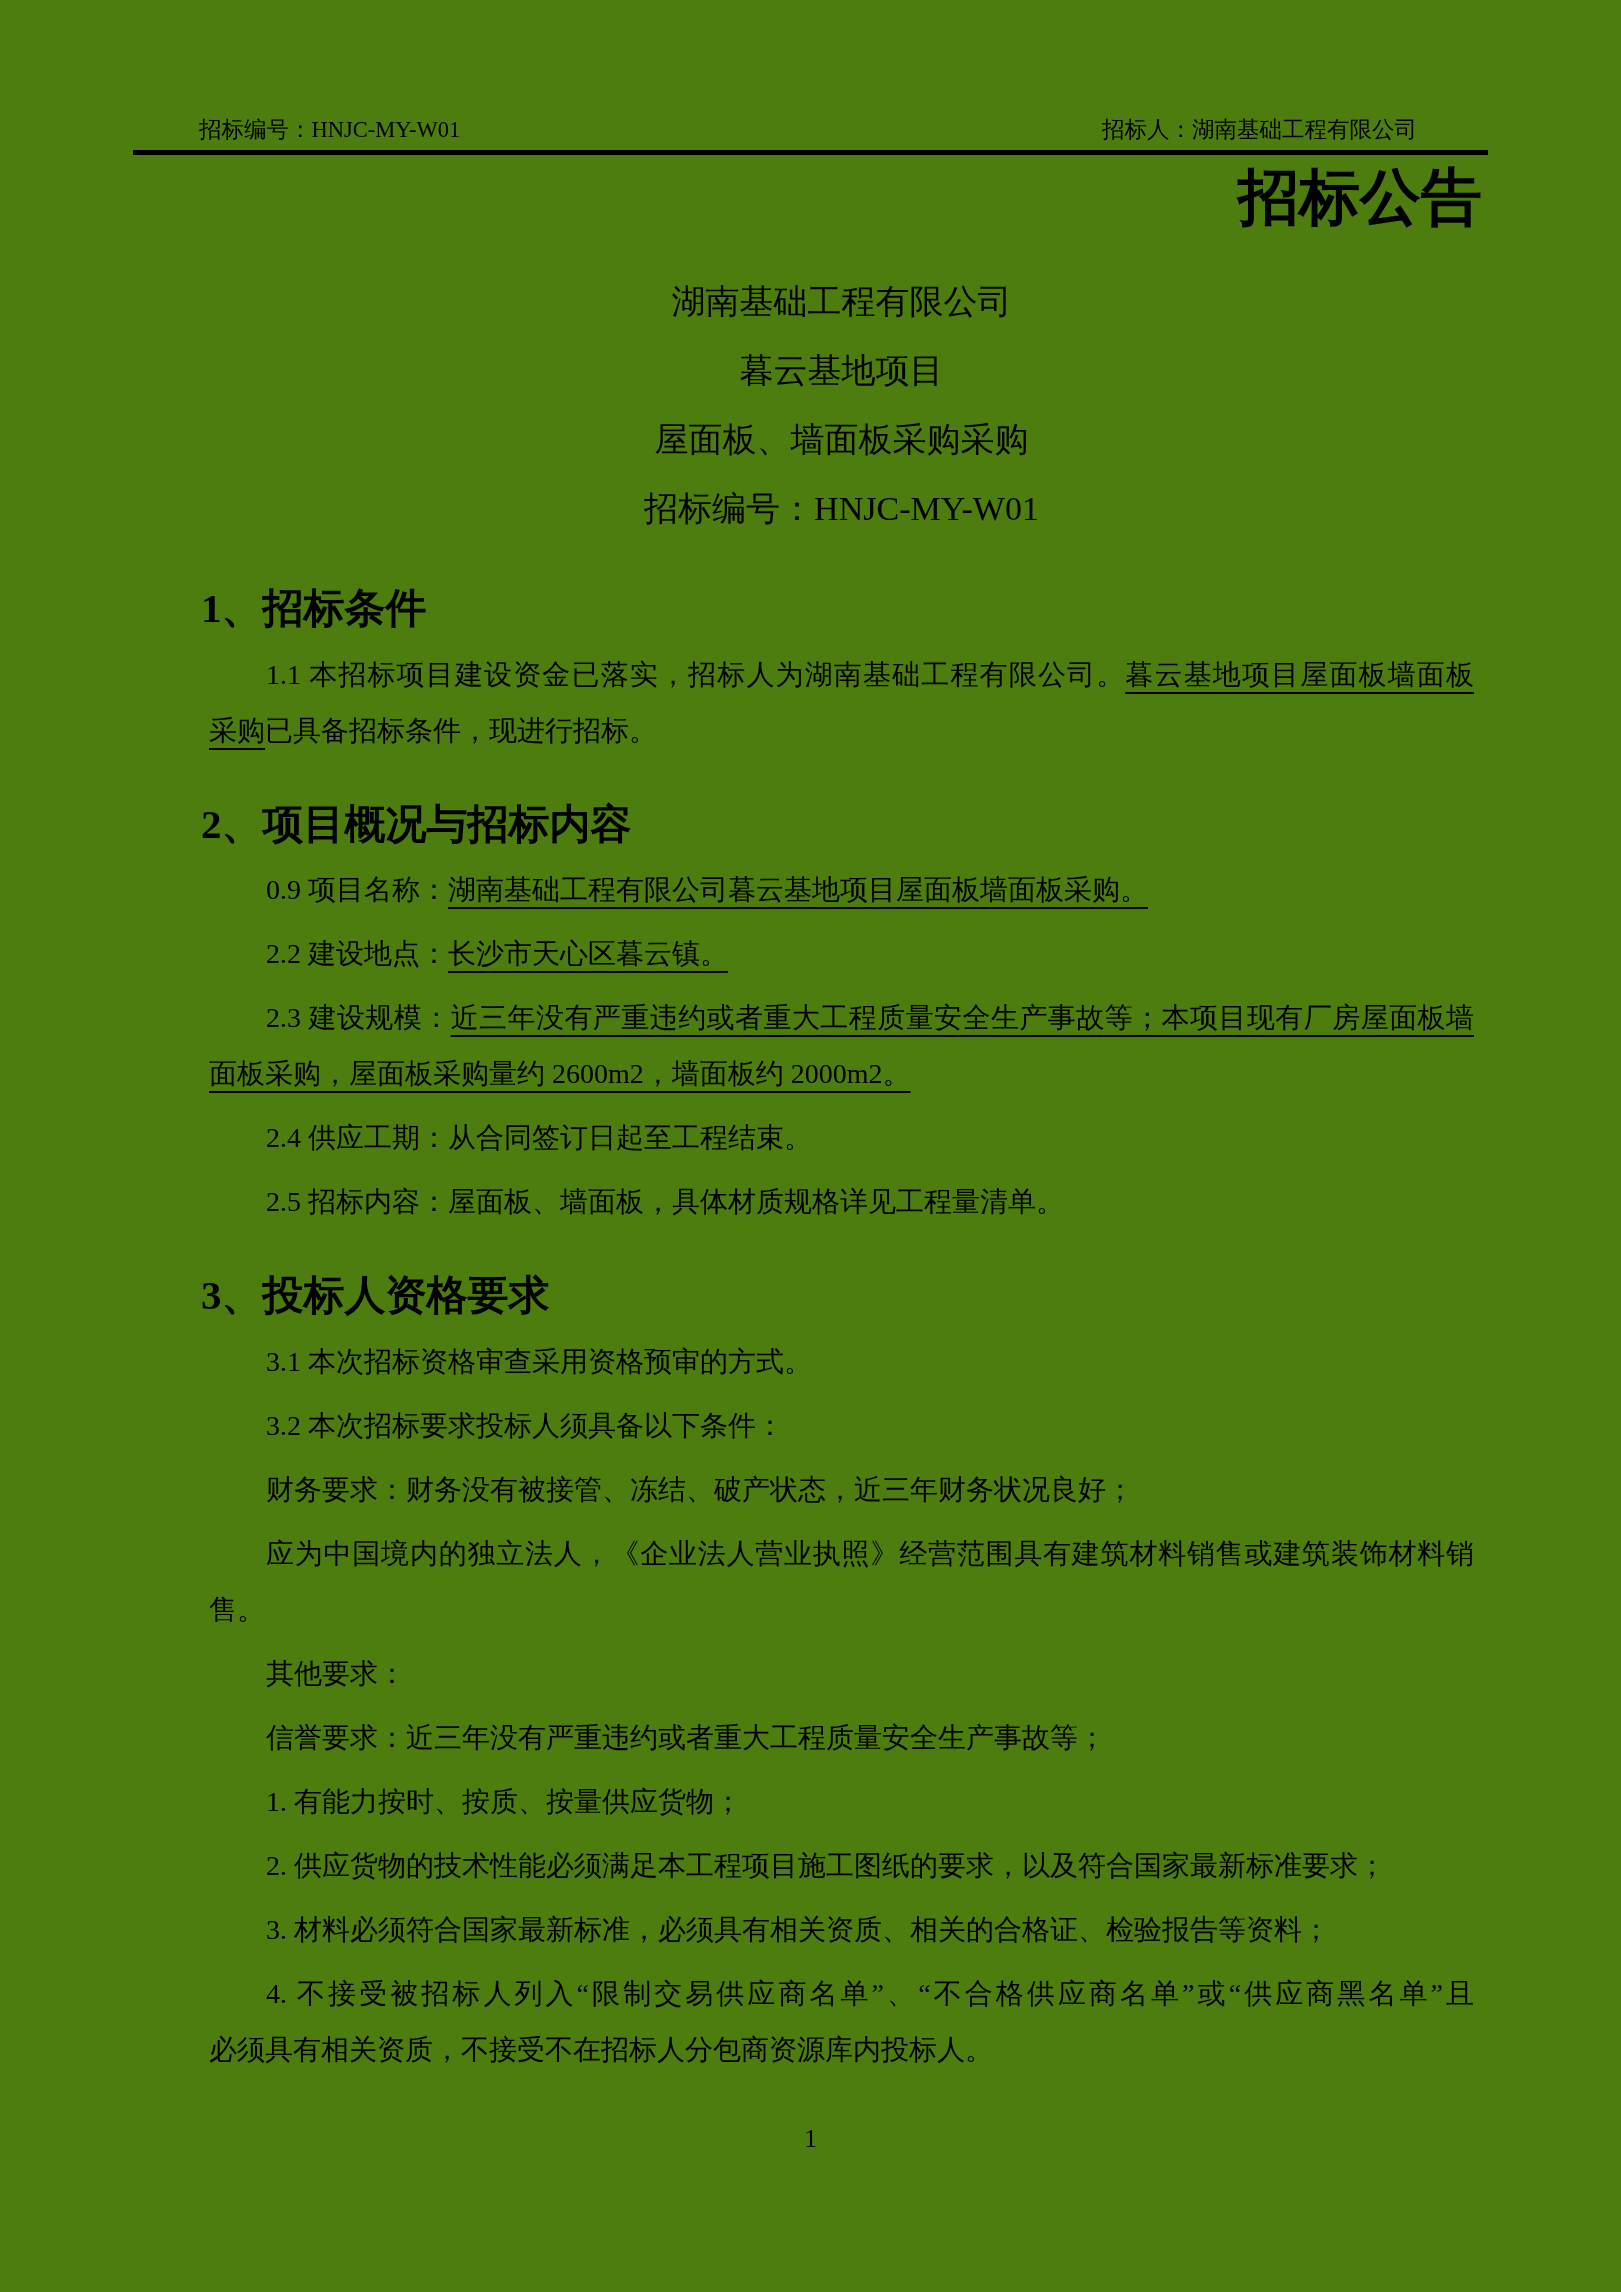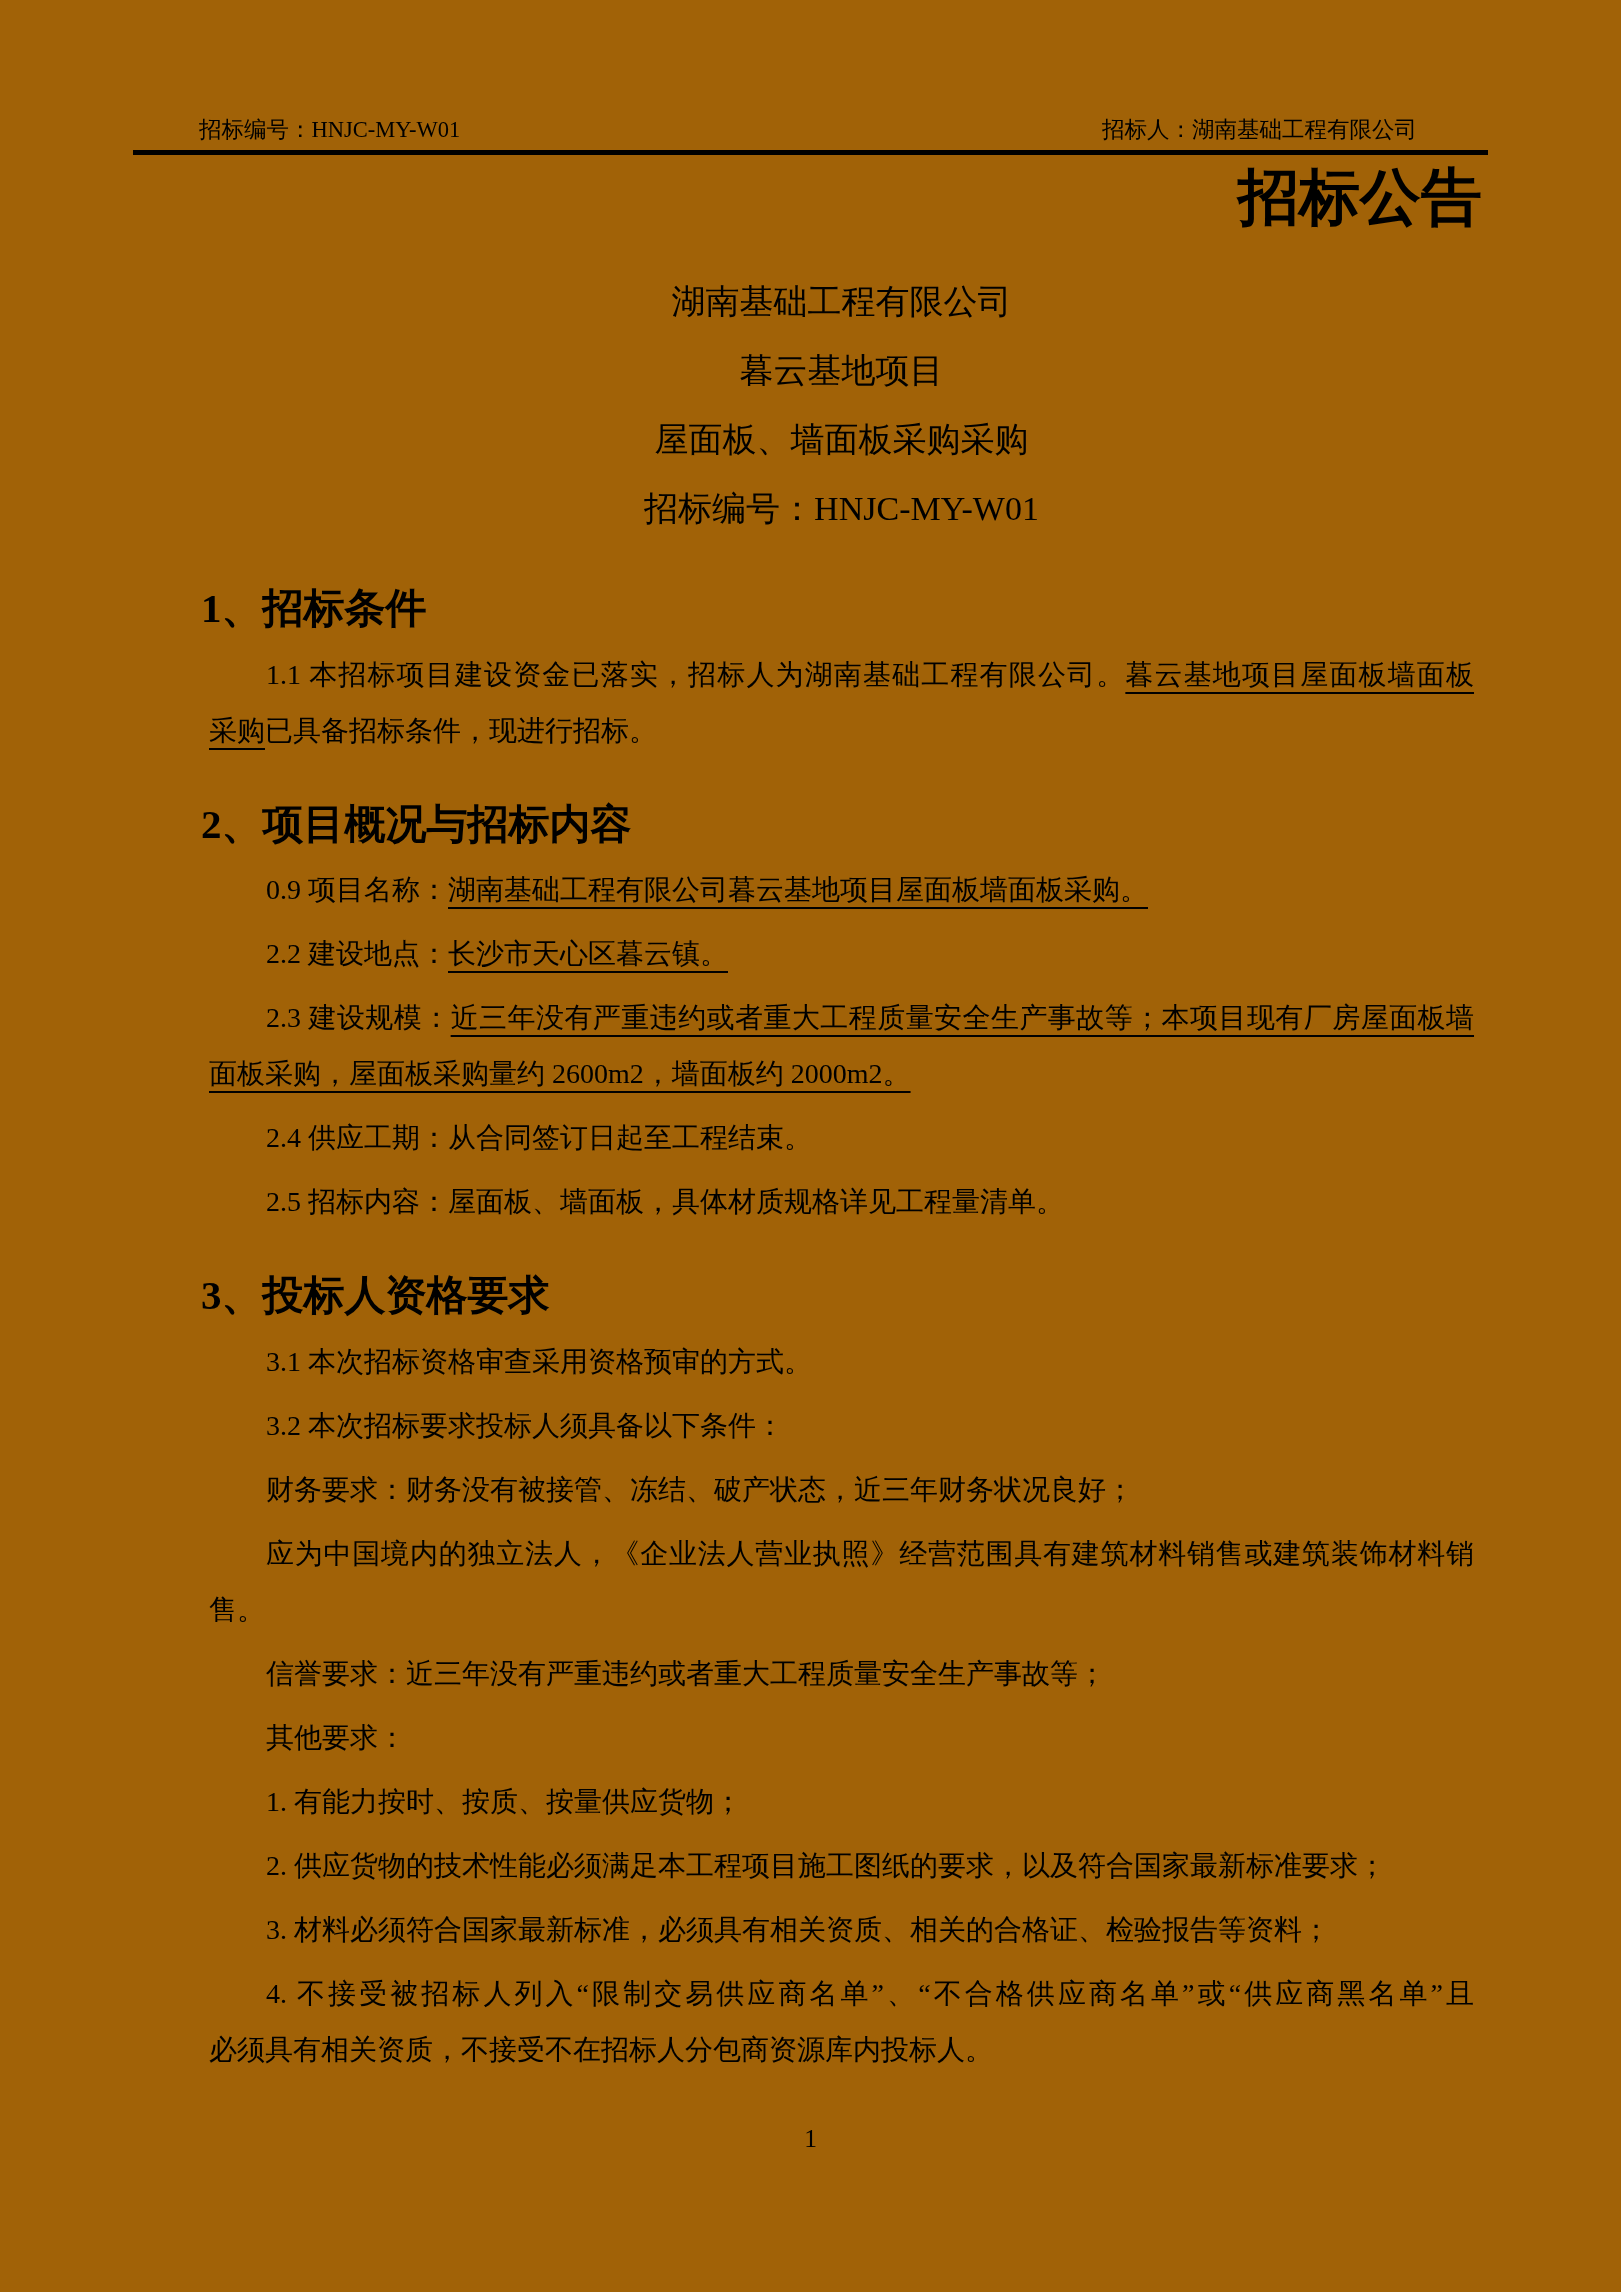--- a/index.html
+++ b/index.html
@@ -1,20 +1,20 @@
 <!DOCTYPE html>
 <html><head>
 <meta charset="utf-8">
 <style>
   html, body { margin: 0; padding: 0; background: #ffffff; }
   .page {
     position: relative;
     width: 1621px;
     height: 2293px;
-    background: #a16207;
+    background: #4d7c0f;
     color: #000000;
     font-family: "Liberation Serif", "DejaVu Serif", serif;
     overflow: hidden;
   }
   
   .header {
     margin: 0 133px;
     padding: 116px 71px 0 66px;
     display: flex;
     justify-content: space-between;
@@ -125,24 +125,24 @@
           <span class="line indent"><span class="seg">3.2 本次招标要求投标人须具备以下条件：</span></span>
         </p>
         <p class="para">
           <span class="line indent"><span class="seg">财务要求：财务没有被接管、冻结、破产状态，近三年财务状况良好；</span></span>
         </p>
         <p class="para">
           <span class="line indent stretch"><span class="seg">应为中国境内的独立法人，《企业法人营业执照》经营范围具有建筑材料销售或建筑装饰材料销</span></span>
           <span class="line"><span class="seg">售。</span></span>
         </p>
         <p class="para">
-          <span class="line indent"><span class="seg">信誉要求：近三年没有严重违约或者重大工程质量安全生产事故等；</span></span>
+          <span class="line indent"><span class="seg">其他要求：</span></span>
         </p>
         <p class="para">
-          <span class="line indent"><span class="seg">其他要求：</span></span>
+          <span class="line indent"><span class="seg">信誉要求：近三年没有严重违约或者重大工程质量安全生产事故等；</span></span>
         </p>
         <p class="para">
           <span class="line indent"><span class="seg">1. 有能力按时、按质、按量供应货物；</span></span>
         </p>
         <p class="para">
           <span class="line indent"><span class="seg">2. 供应货物的技术性能必须满足本工程项目施工图纸的要求，以及符合国家最新标准要求；</span></span>
         </p>
         <p class="para">
           <span class="line indent"><span class="seg">3. 材料必须符合国家最新标准，必须具有相关资质、相关的合格证、检验报告等资料；</span></span>
         </p>

